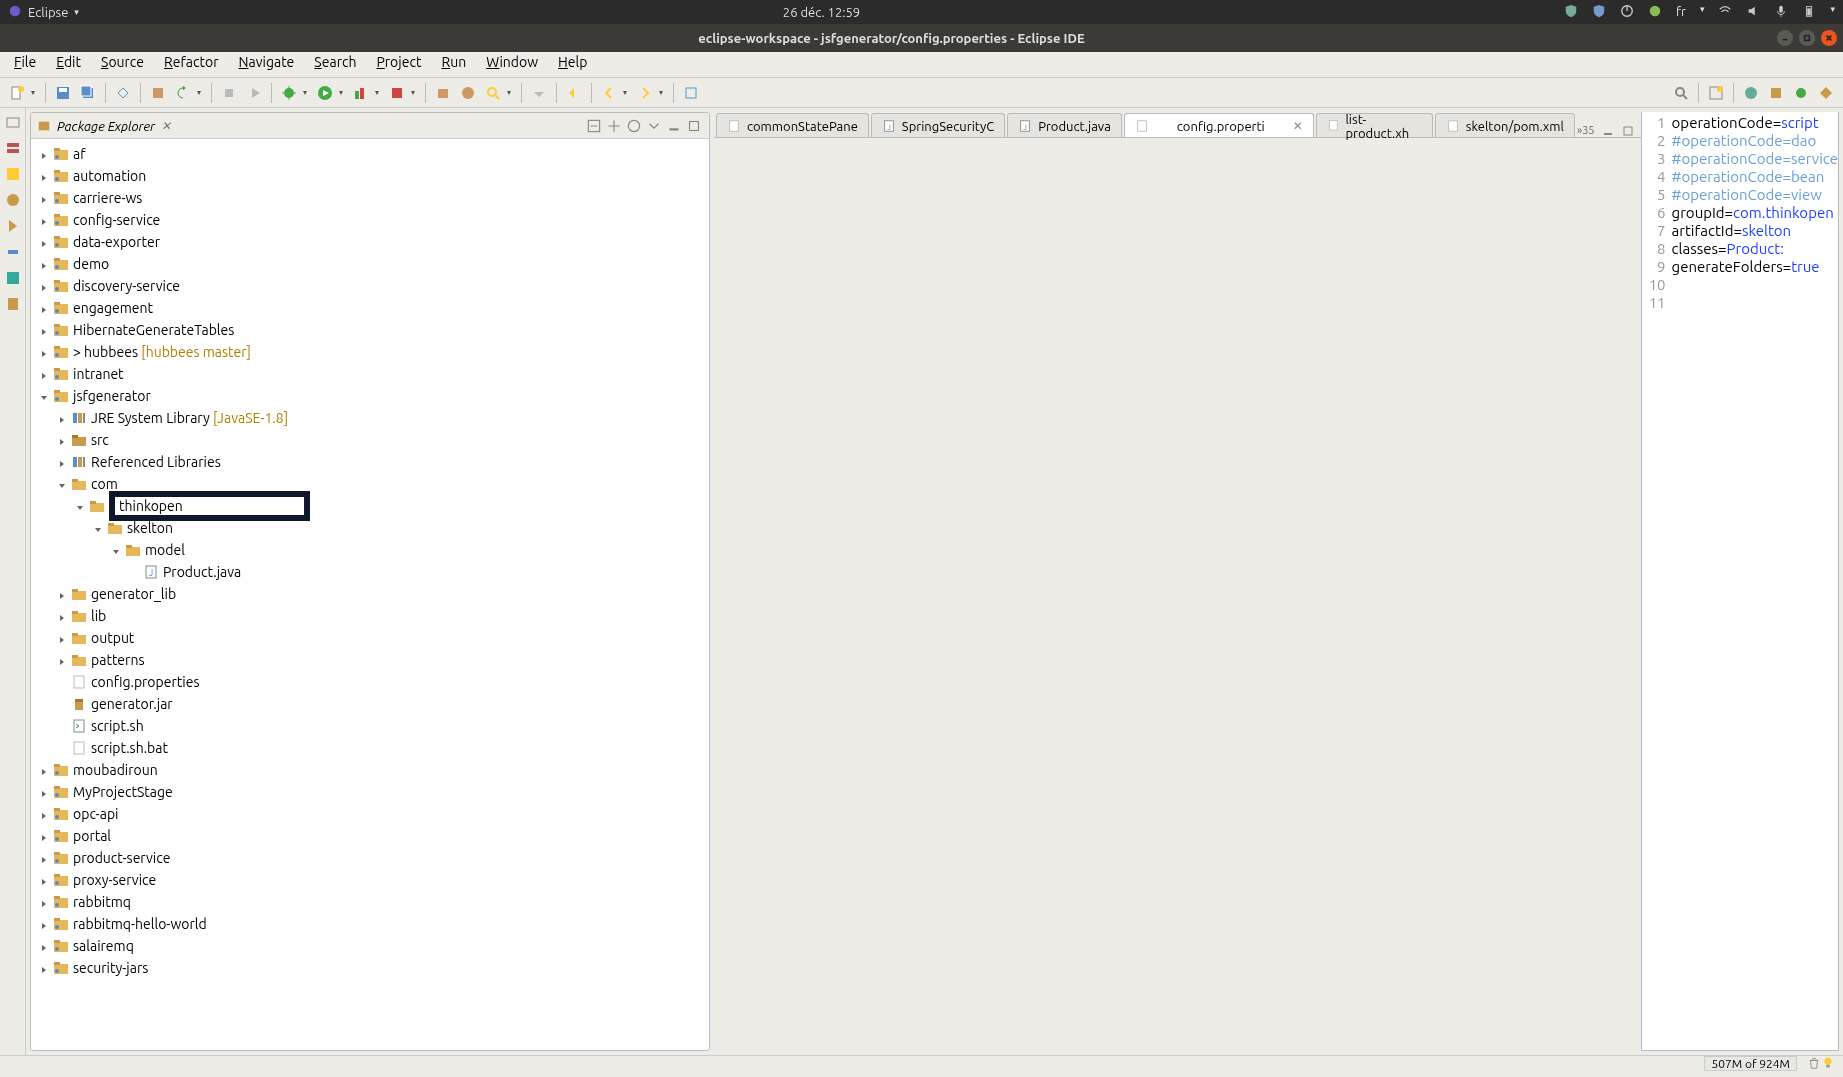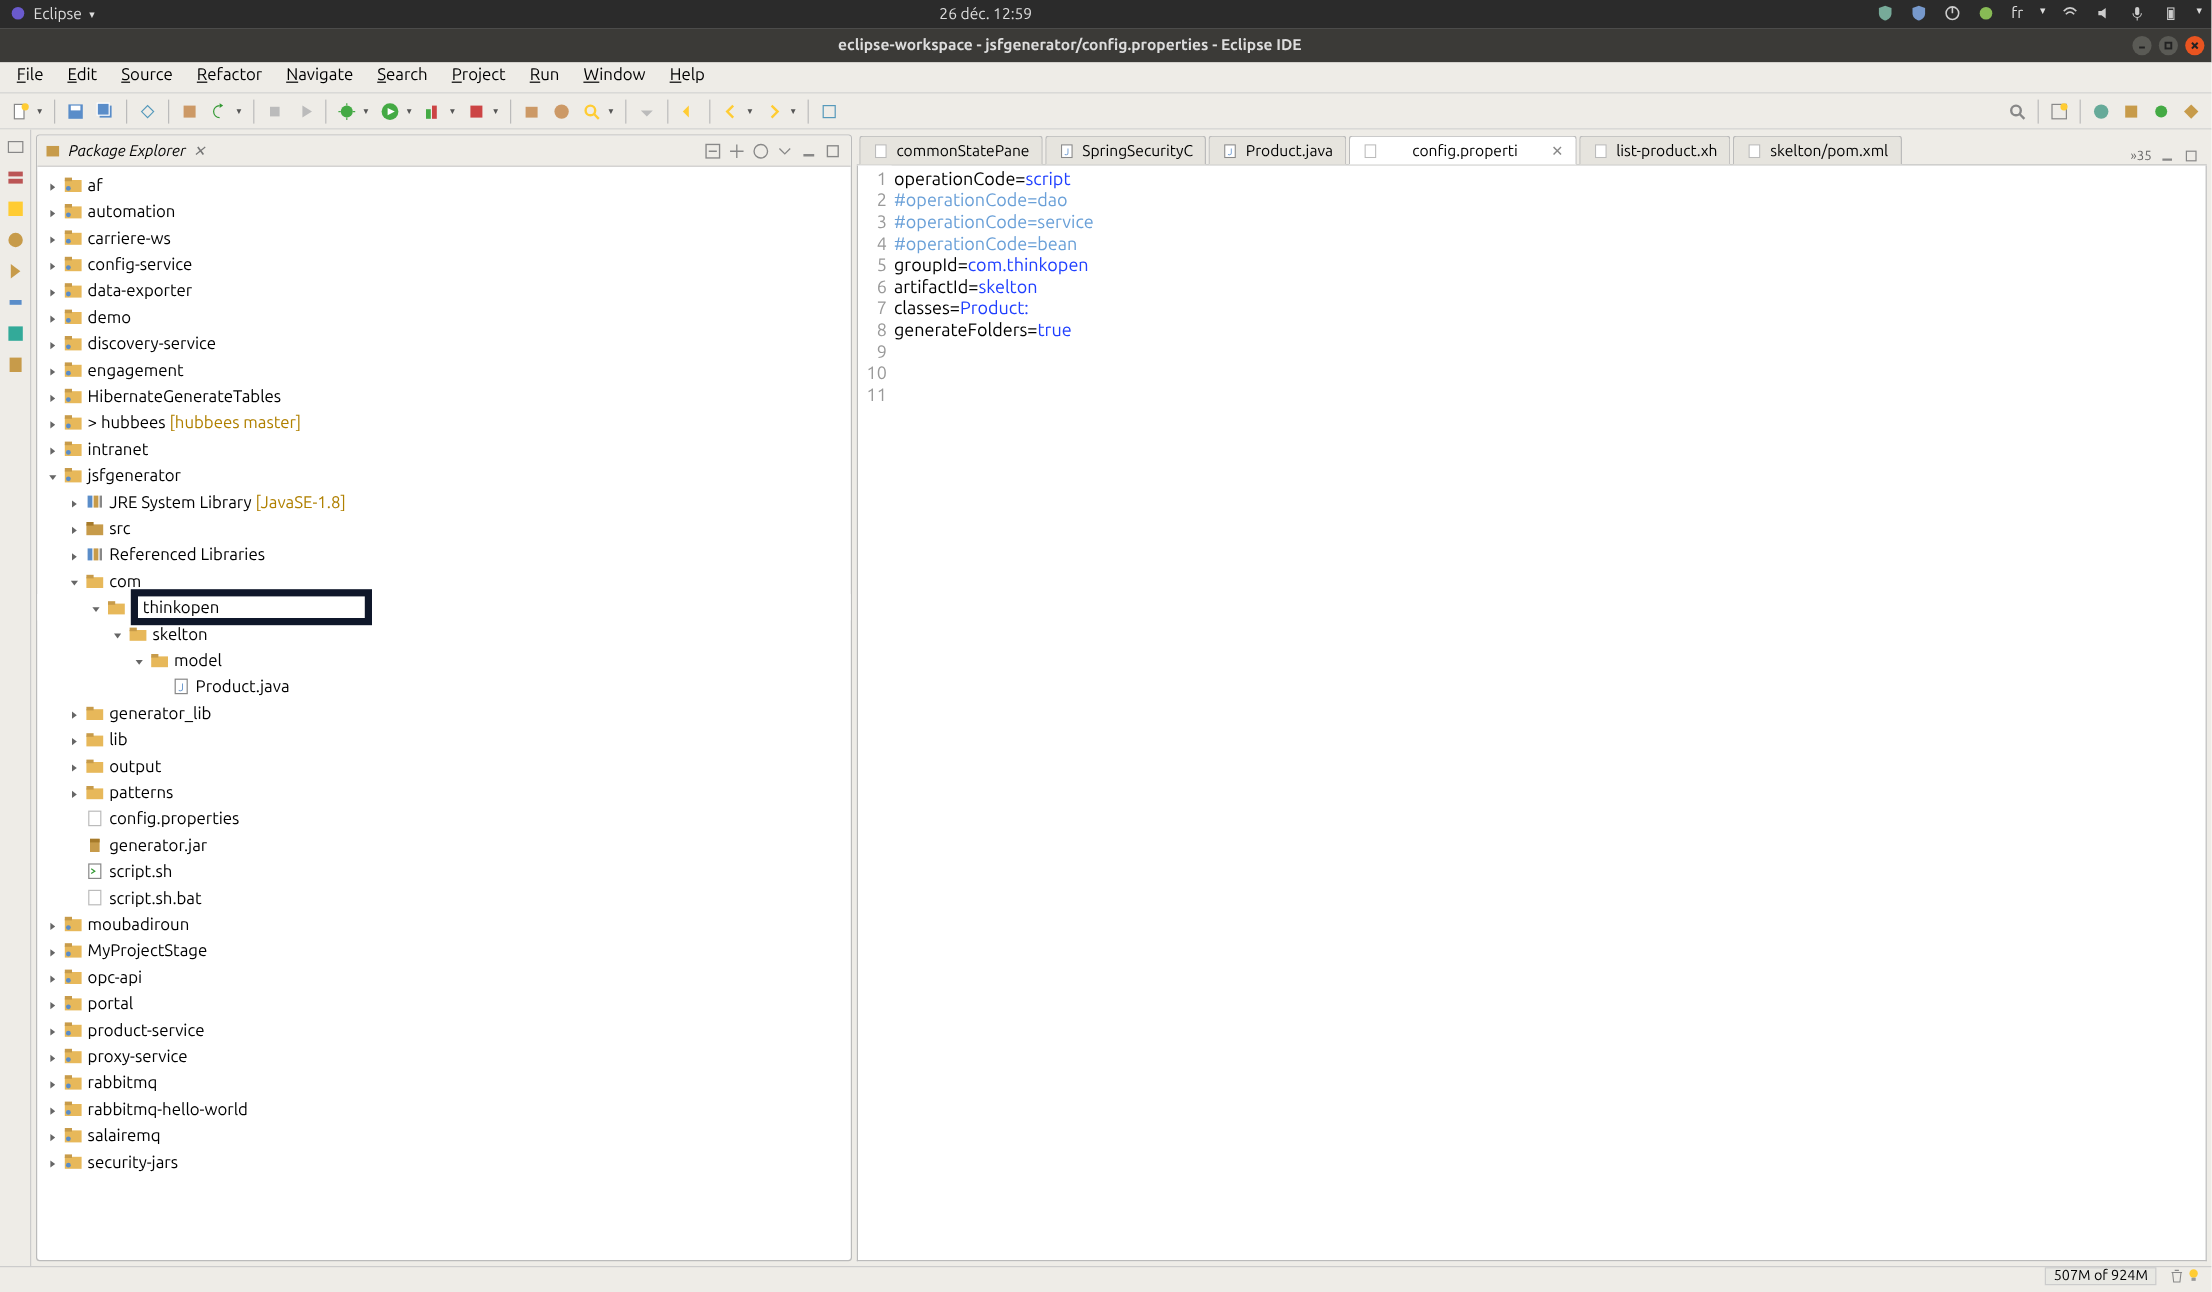--- a/index.html
+++ b/index.html
@@ -52,21 +52,21 @@
 .trow.editing { background:#fff; }
 .trow.editing input { border:6px solid #0f172a; padding:1px 4px; font-size:14px; font-family:inherit; background:#fff; }
 .expander { width:12px; height:12px; margin-right:2px; }
 .expander svg { width:10px;height:10px; }
 .ticon { width:16px; height:16px; margin-right:4px; }
 .tlabel {}
 .tlabel .suffix { color:#b08000; }
 .ind { display:inline-block; }
 
 
-.editwrap { flex:1; margin:4px 4px 4px 0; display:flex; flex-direction:column;justify-content:space-between; }
+.editwrap { flex:1; margin:4px 4px 4px 0; display:flex; flex-direction:row;justify-content:space-between; }
 .edtabs { height:26px; background:#eeece7; display:flex; align-items:flex-end; gap:0; border-bottom:1px solid #bbb; padding-left:2px; }
 .edtab { height:24px; padding:0 10px; display:flex; align-items:center; gap:6px; font-size:13px; border:1px solid #bbb; border-bottom:none; background:#e6e4de; border-radius:3px 3px 0 0; margin-right:2px; }
 .edtab.active { background:#fff;gap:28px; }
 .edtab .eicon { width:14px; height:14px; }
 .edtab .xc { font-size:12px; color:#888; }
 .edtabs .erest { flex:1; display:flex; justify-content:flex-end; align-items:center; gap:6px; padding-right:6px; }
 .erest .ebtn { width:14px;height:14px; }
 .editor { flex:1; background:#fff; border:1px solid #bbb; border-top:none; display:flex; font-family: "DejaVu Sans Mono","Consolas",monospace; font-size:15px; }
 .lnums { width:28px; text-align:right; color:#999; padding:2px 4px 0 0; background:#fff; user-select:none; }
 .lnums div { height:18px; line-height:18px; }
@@ -898,20 +898,21 @@
           <div>8</div>
           <div>9</div>
           <div>10</div>
           <div>11</div>
         </div>
       <div class="code" id="code">
           <div class="line"><span class="c-key">operationCode</span>=<span class="c-val">script</span></div>
           <div class="line"><span class="c-comment">#operationCode=dao</span></div>
           <div class="line"><span class="c-comment">#operationCode=service</span></div>
           <div class="line"><span class="c-comment">#operationCode=bean</span></div>
+          <div class="line"><span class="c-comment">#operationCode=view</span></div>
           <div class="line"><span class="c-key">groupId</span>=<span class="c-val">com.thinkopen</span></div>
           <div class="line"><span class="c-key">artifactId</span>=<span class="c-val">skelton</span></div>
           <div class="line"><span class="c-key">classes</span>=<span class="c-val">Product:</span></div>
           <div class="line"><span class="c-key">generateFolders</span>=<span class="c-val">true</span></div>
           <div class="line">&nbsp;</div>
         </div>
     </div>
   </div>
 
 </div>

